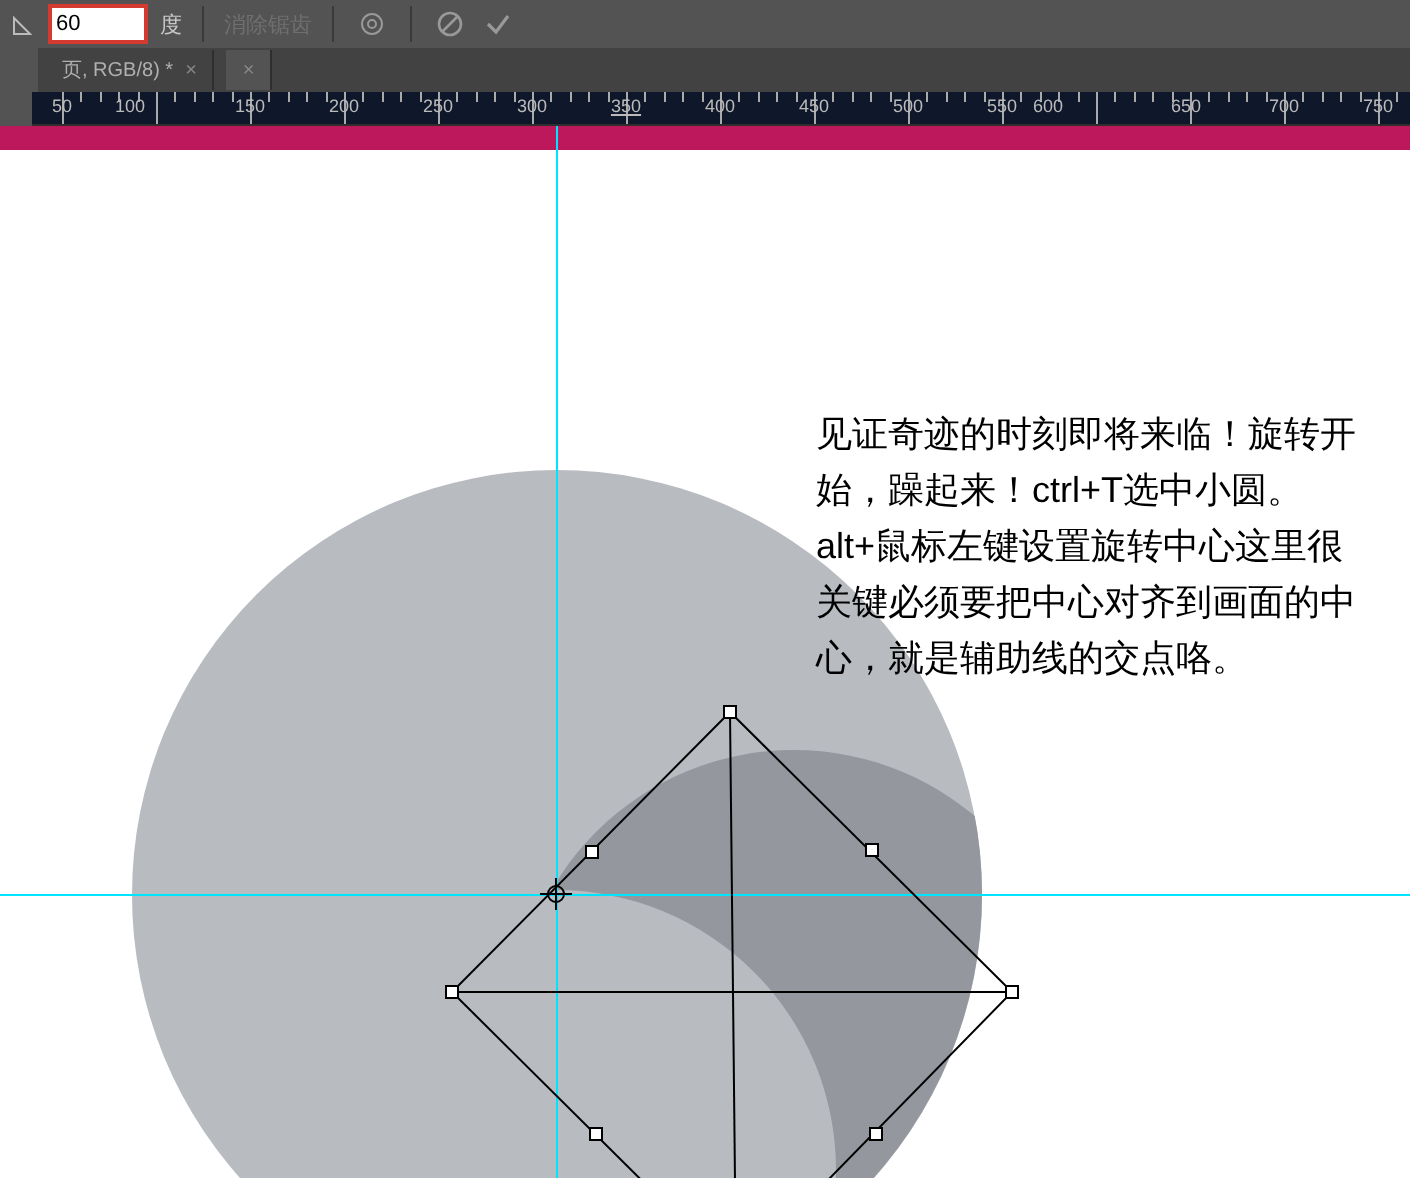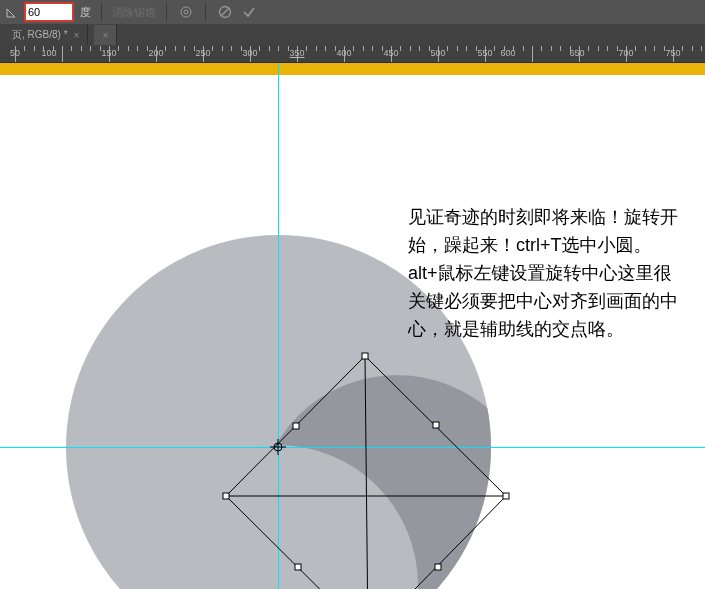--- a/index.html
+++ b/index.html
@@ -5,31 +5,31 @@
   html,body{margin:0;padding:0;width:705px;height:589px;overflow:hidden;font-family:"Microsoft YaHei",Arial,sans-serif;background:#535353;}
   
   .optbar{height:24px;background:#535353;display:flex;align-items:center;gap:6px;padding:0 6px;font-size:11px;color:#c8c8c8;}
   .angle-icon svg{display:block}
   .angle-input{width:42px;height:16px;background:#fff;border:2px solid #d43a2f;font-size:11px;padding:0 2px;outline:none;}
   .deg{color:#c8c8c8;}
   .vsep{width:1px;height:18px;background:#3a3a3a;margin:0 4px;}
   .tool{width:18px;height:18px;display:flex;align-items:center;justify-content:center;color:#999;}
   .ghost{color:#6f6f6f;font-size:11px;}
   
-  .tabbar{height:22px;background:#424242;display:flex;align-items:center;font-size:10px;color:#b0b0b0;padding-left:4px;gap:6px;}
+  .tabbar{height:22px;background:#424242;display:flex;align-items:center;font-size:10px;color:#b0b0b0;padding-left:4px;gap:6px;margin-left:19px;}
   .tab{height:20px;display:flex;align-items:center;padding:0 8px;gap:6px;border-right:1px solid #2e2e2e;}
   .tab.active{background:#535353;color:#d0d0d0;}
   .tab .x{color:#888;font-size:10px;}
   
-  .ruler-h{height:16px;background:#404040;border-bottom:1px solid #2e2e2e;position:relative;overflow:hidden;}
+  .ruler-h{height:16px;background:#0f172a;border-bottom:1px solid #2e2e2e;position:relative;overflow:hidden;margin-left:16px;}
   .ruler-h .tick{position:absolute;top:0;width:1px;height:5px;background:#aaa;}
   .ruler-h .tickM{height:16px;}
   .ruler-h .num{position:absolute;top:2px;font-size:9px;color:#bbb;transform:translateX(-50%);}
   
-  .ws{position:relative;width:705px;height:527px;background:#eab308;overflow:hidden;}
+  .ws{position:relative;width:705px;height:527px;background:#be185d;overflow:hidden;}
   .canvas{position:absolute;left:0;top:12px;width:705px;height:520px;background:#fff;}
   .guide-v{position:absolute;top:0;bottom:0;width:1px;background:#00e5ff;}
   .guide-h{position:absolute;left:0;right:0;height:1px;background:#00e5ff;}
   .bigcircle{position:absolute;width:425px;height:425px;border-radius:50%;background:#b8bbc0;}
   .crescent{position:absolute;}
   .text{position:absolute;font-size:18px;line-height:28px;color:#000;}
 </style>
 </head>
 <body>
 

